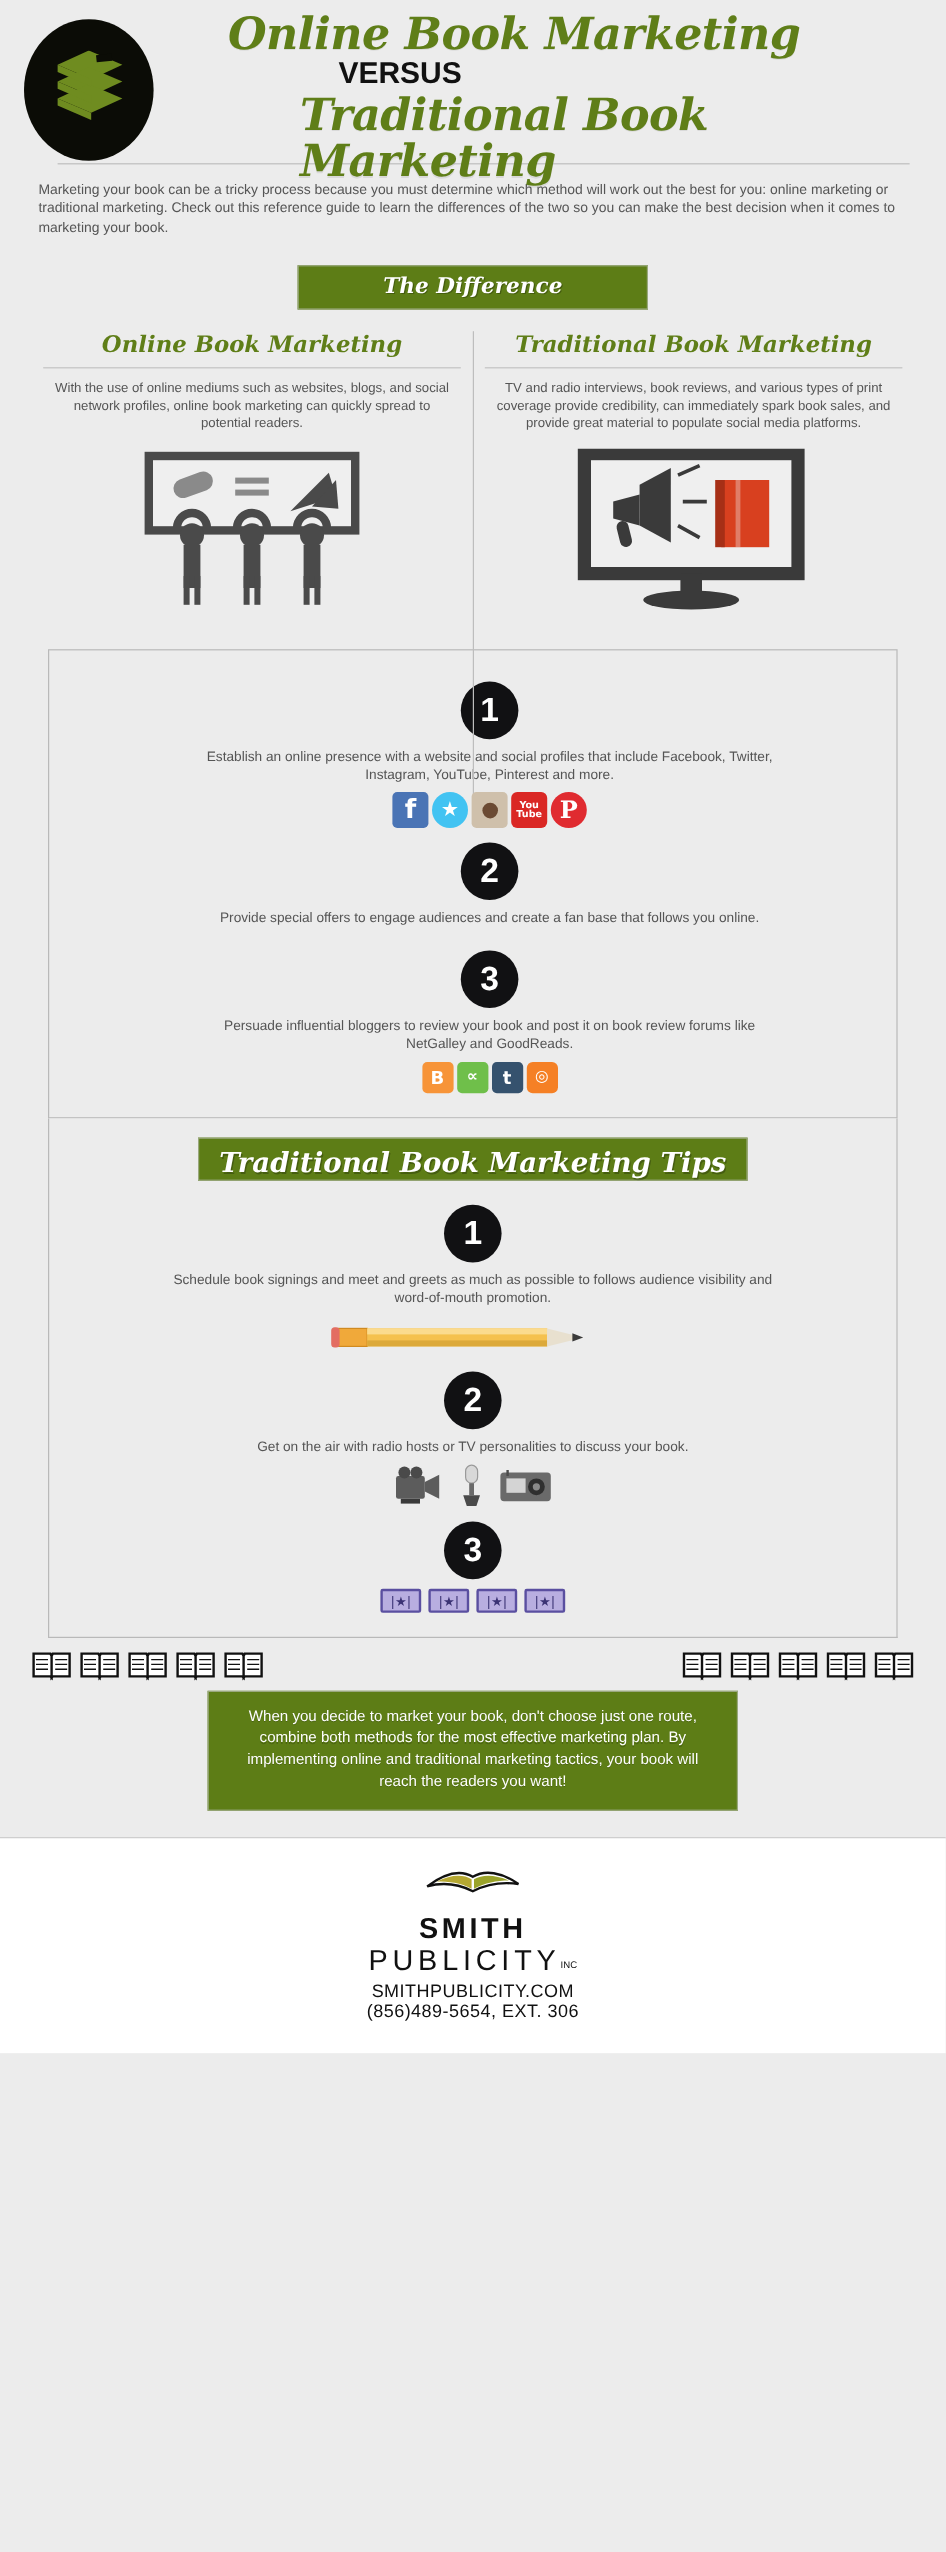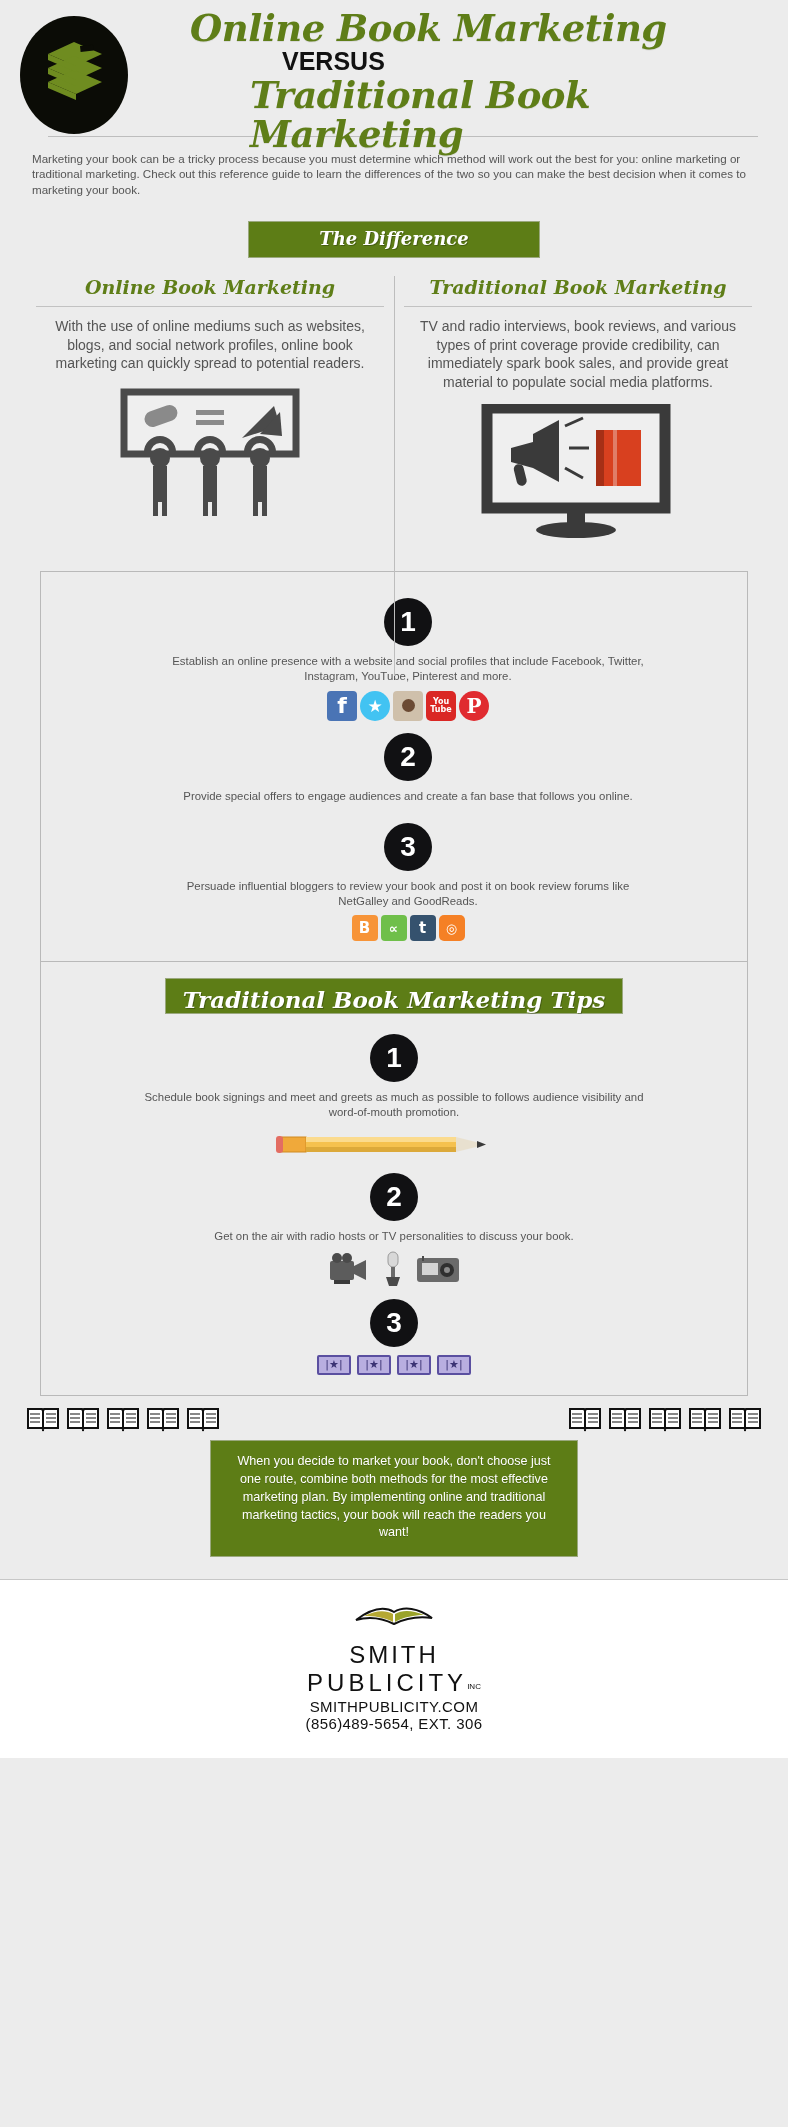--- a/index.html
+++ b/index.html
@@ -61,21 +61,21 @@
 
   
   .compare { display: flex; margin-top: 18px; position: relative; padding: 0 26px; }
   .compare-col { width: 50%; padding: 0 10px; }
   .col-head {
     text-align: center; color: #5f7e18; font-size: 19px;
     font-family: "DejaVu Serif", serif; font-style: italic; font-weight: bold;
     padding-bottom: 4px;
   }
   .col-rule { height: 1px; background: #c2c2c2; margin: 4px 0 10px 0; }
-  .col-body { font-size: 14px; line-height: 1.33; text-align: center; color: #555; padding: 0 6px; }
+  .col-body { font-size: 11px; line-height: 1.33; text-align: center; color: #555; padding: 0 6px; }
   .col-art { height: 150px; display: flex; align-items: center; justify-content: center; margin-top: 8px; }
 
   
   .vdivider {
     position: absolute; left: 394px; top: 0; width: 1px; background: #bdbdbd;
   }
 
   
   .tips-frame { border: 1px solid #b9b9b9; margin: 0 40px; background: #ececec; padding: 16px 0 18px 0; }
   .tips-frame.second { border-top: none; padding-top: 10px; }
@@ -119,30 +119,30 @@
     border-radius: 2px; display: inline-flex; align-items: center; justify-content: center;
     color: #3b3374; font-size: 11px; font-family: "DejaVu Sans", sans-serif; }
 
   
   .books-row { display: flex; justify-content: space-between; padding: 6px 26px 0 26px; margin-top: 4px; }
   .books-group { display: flex; gap: 6px; }
   .book { width: 34px; height: 26px; }
 
   
   .conclusion {
-    width: 368px; margin: 8px auto 0 auto; background: #5d7d16; border: 1px solid #9aa87e;
+    width: 442px; margin: 8px auto 0 auto; background: #5d7d16; border: 1px solid #9aa87e;
     color: #fff; text-align: center; font-size: 12.6px; line-height: 1.42;
     padding: 12px 26px 14px 26px; text-shadow: 0 1px 0 rgba(0,0,0,.2);
   }
 
   
   .footer-sep { height: 1px; background: #c7c7c7; margin: 22px 0 0 0; }
   .footer { background: #ffffff; text-align: center; padding: 18px 0 26px 0; margin-top: 0; }
   .footer-logo { margin: 0 auto 6px auto; }
-  .f-smith { font-size: 24px; letter-spacing: 3px; font-weight: normal; color: #111;
+  .f-smith { font-size: 24px; letter-spacing: 3px; font-weight: bold; color: #111;
     font-family: "Liberation Sans", sans-serif; line-height: 1.1; }
   .f-publicity { font-size: 24px; letter-spacing: 4px; color: #111; line-height: 1.15;
     font-family: "Liberation Sans", sans-serif; }
   .f-inc { font-size: 8px; letter-spacing: 0; vertical-align: 2px; }
   .f-url { font-size: 15px; color: #111; letter-spacing: 0.4px; margin-top: 2px; }
   .f-phone { font-size: 15px; color: #111; letter-spacing: 0.4px; }
 </style>
 </head>
 <body>
 

